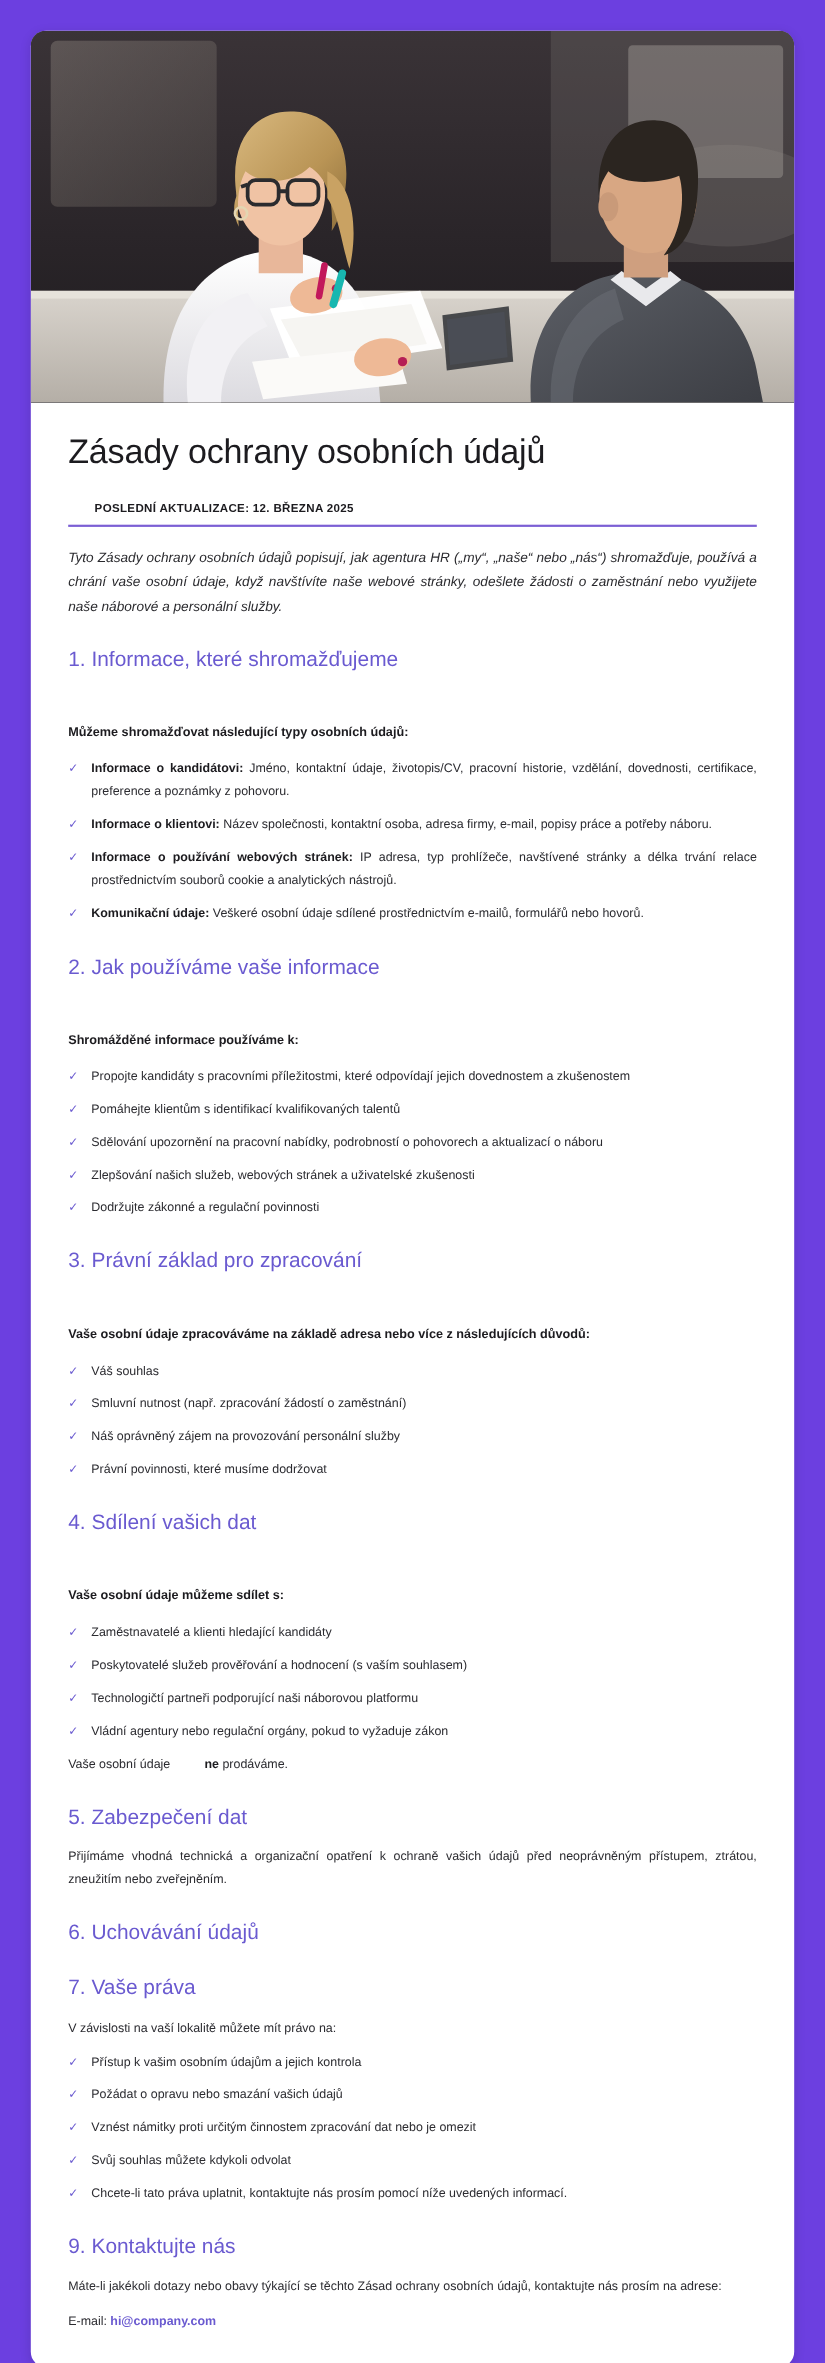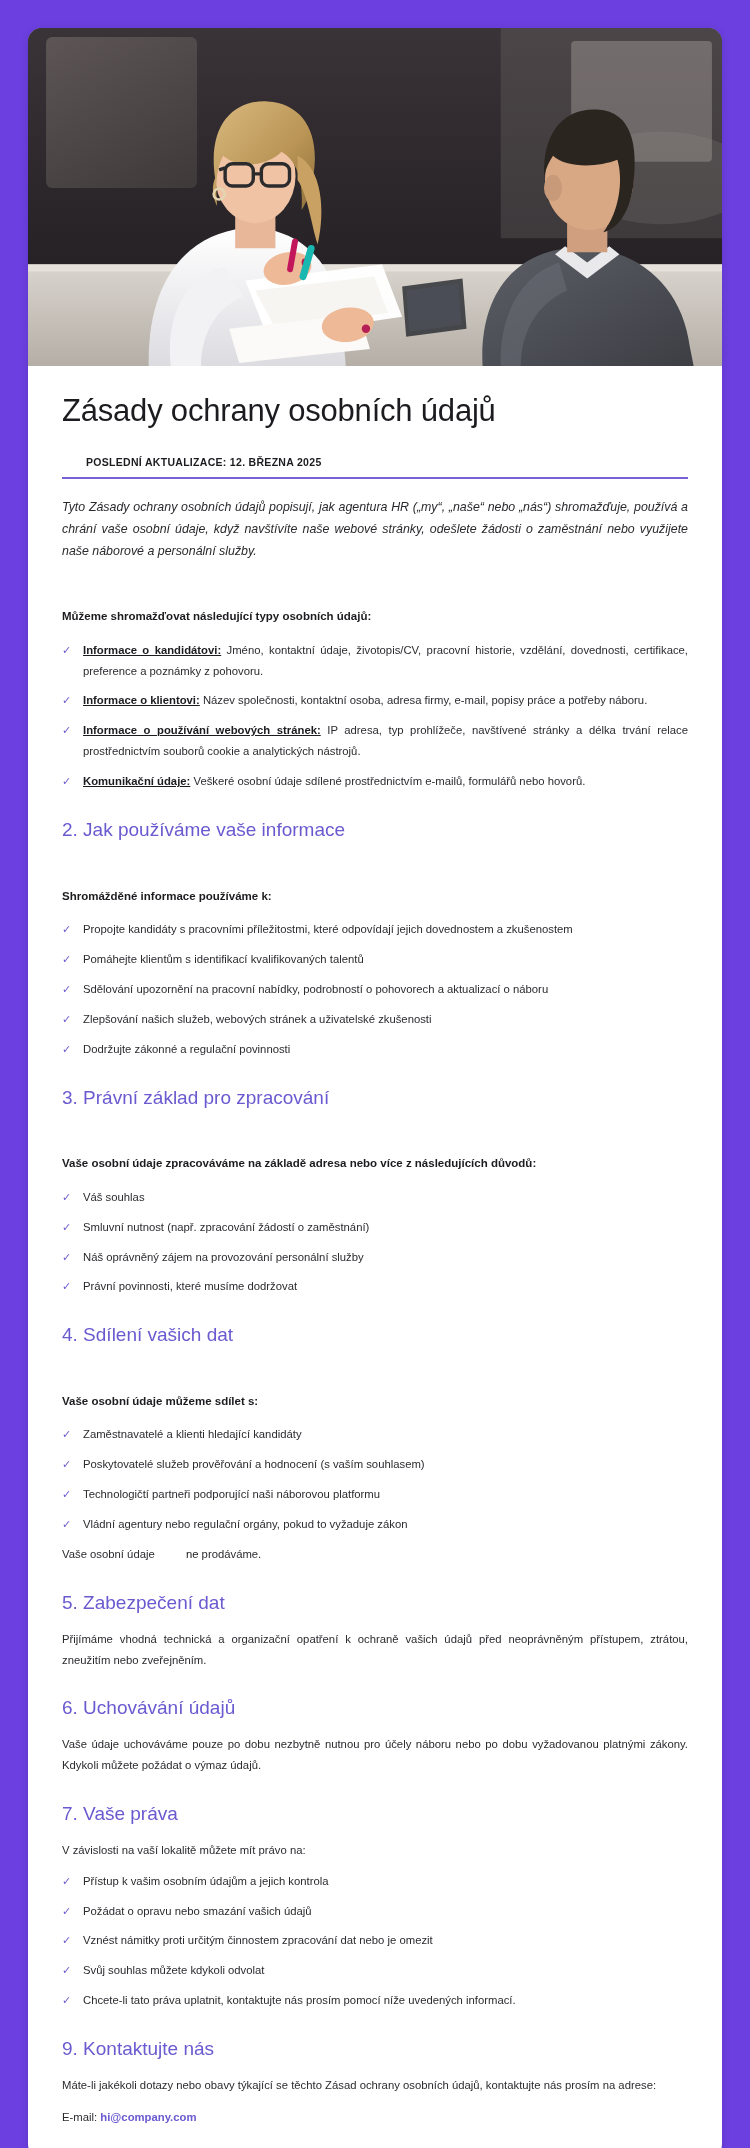--- a/index.html
+++ b/index.html
@@ -111,33 +111,33 @@
     text-align: justify;
   }
   ul.check-list li .tick {
     position: absolute;
     left: 0;
     top: 0px;
     color: #6a5ad0;
     font-size: 11px;
     line-height: 1.85;
   }
-  ul.check-list li b { font-weight: 700; color: #1c1b1f; text-decoration: underline; }
+  ul.check-list li b { font-weight: 700; color: #1c1b1f; }
 
   .contact-line {
     font-size: 11.3px;
     color: #2b2b30;
     line-height: 1.95;
   }
   .contact-line .accent {
     color: #6a5ad0;
     font-weight: 700;
     text-decoration: none;
   }
-  .no-sell b { font-weight: 400; color: #1c1b1f; padding-left: 28px; }
+  .no-sell b { font-weight: 700; color: #1c1b1f; padding-left: 28px; }
 </style>
 </head>
 <body>
 
 <div class="page-card">
 
   <div class="hero">
     <svg viewBox="0 0 690 338" preserveAspectRatio="xMidYMid slice">
       <defs>
         <linearGradient id="bgWall" x1="0" y1="0" x2="0" y2="1">
@@ -241,20 +241,21 @@
   </div>
 
   <div class="content">
 
     <h1 class="doc-title">Zásady ochrany osobních údajů</h1>
     <div class="doc-updated">POSLEDNÍ AKTUALIZACE: 12. BŘEZNA 2025</div>
     <hr class="rule">
 
     <p class="intro">Tyto Zásady ochrany osobních údajů popisují, jak agentura HR („my“, „naše“ nebo „nás“) shromažďuje, používá a chrání vaše osobní údaje, když navštívíte naše webové stránky, odešlete žádosti o zaměstnání nebo využijete naše náborové a personální služby.</p>
 
+    <h2 class="section-title">1. Informace, které shromažďujeme</h2>
     <p class="lead">Můžeme shromažďovat následující typy osobních údajů:</p>
     <ul class="check-list">
       <li><span class="tick">✓</span><b>Informace o kandidátovi:</b><span> Jméno, kontaktní údaje, životopis/CV, pracovní historie, vzdělání, dovednosti, certifikace, preference a poznámky z pohovoru.</span></li>
       <li><span class="tick">✓</span><b>Informace o klientovi:</b><span> Název společnosti, kontaktní osoba, adresa firmy, e-mail, popisy práce a potřeby náboru.</span></li>
       <li><span class="tick">✓</span><b>Informace o používání webových stránek:</b><span> IP adresa, typ prohlížeče, navštívené stránky a délka trvání relace prostřednictvím souborů cookie a analytických nástrojů.</span></li>
       <li><span class="tick">✓</span><b>Komunikační údaje:</b><span> Veškeré osobní údaje sdílené prostřednictvím e-mailů, formulářů nebo hovorů.</span></li>
     </ul>
 
     <h2 class="section-title">2. Jak používáme vaše informace</h2>
     <p class="lead">Shromážděné informace používáme k:</p>
@@ -282,21 +283,20 @@
       <li><span class="tick">✓</span><span>Poskytovatelé služeb prověřování a hodnocení (s vaším souhlasem)</span></li>
       <li><span class="tick">✓</span><span>Technologičtí partneři podporující naši náborovou platformu</span></li>
       <li><span class="tick">✓</span><span>Vládní agentury nebo regulační orgány, pokud to vyžaduje zákon</span></li>
     </ul>
     <p class="body-text no-sell"><span>Vaše osobní údaje </span><b>ne</b><span> prodáváme.</span></p>
 
     <h2 class="section-title">5. Zabezpečení dat</h2>
     <p class="body-text">Přijímáme vhodná technická a organizační opatření k ochraně vašich údajů před neoprávněným přístupem, ztrátou, zneužitím nebo zveřejněním.</p>
 
     <h2 class="section-title">6. Uchovávání údajů</h2>
-    <p class="body-text">Vaše údaje uchováváme pouze po dobu nezbytně nutnou pro účely náboru nebo po dobu vyžadovanou platnými zákony. Kdykoli můžete požádat o výmaz údajů.</p>
 
     <h2 class="section-title">7. Vaše práva</h2>
     <p class="body-text">V závislosti na vaší lokalitě můžete mít právo na:</p>
     <ul class="check-list">
       <li><span class="tick">✓</span><span>Přístup k vašim osobním údajům a jejich kontrola</span></li>
       <li><span class="tick">✓</span><span>Požádat o opravu nebo smazání vašich údajů</span></li>
       <li><span class="tick">✓</span><span>Vznést námitky proti určitým činnostem zpracování dat nebo je omezit</span></li>
       <li><span class="tick">✓</span><span>Svůj souhlas můžete kdykoli odvolat</span></li>
       <li><span class="tick">✓</span><span>Chcete-li tato práva uplatnit, kontaktujte nás prosím pomocí níže uvedených informací.</span></li>
     </ul>

